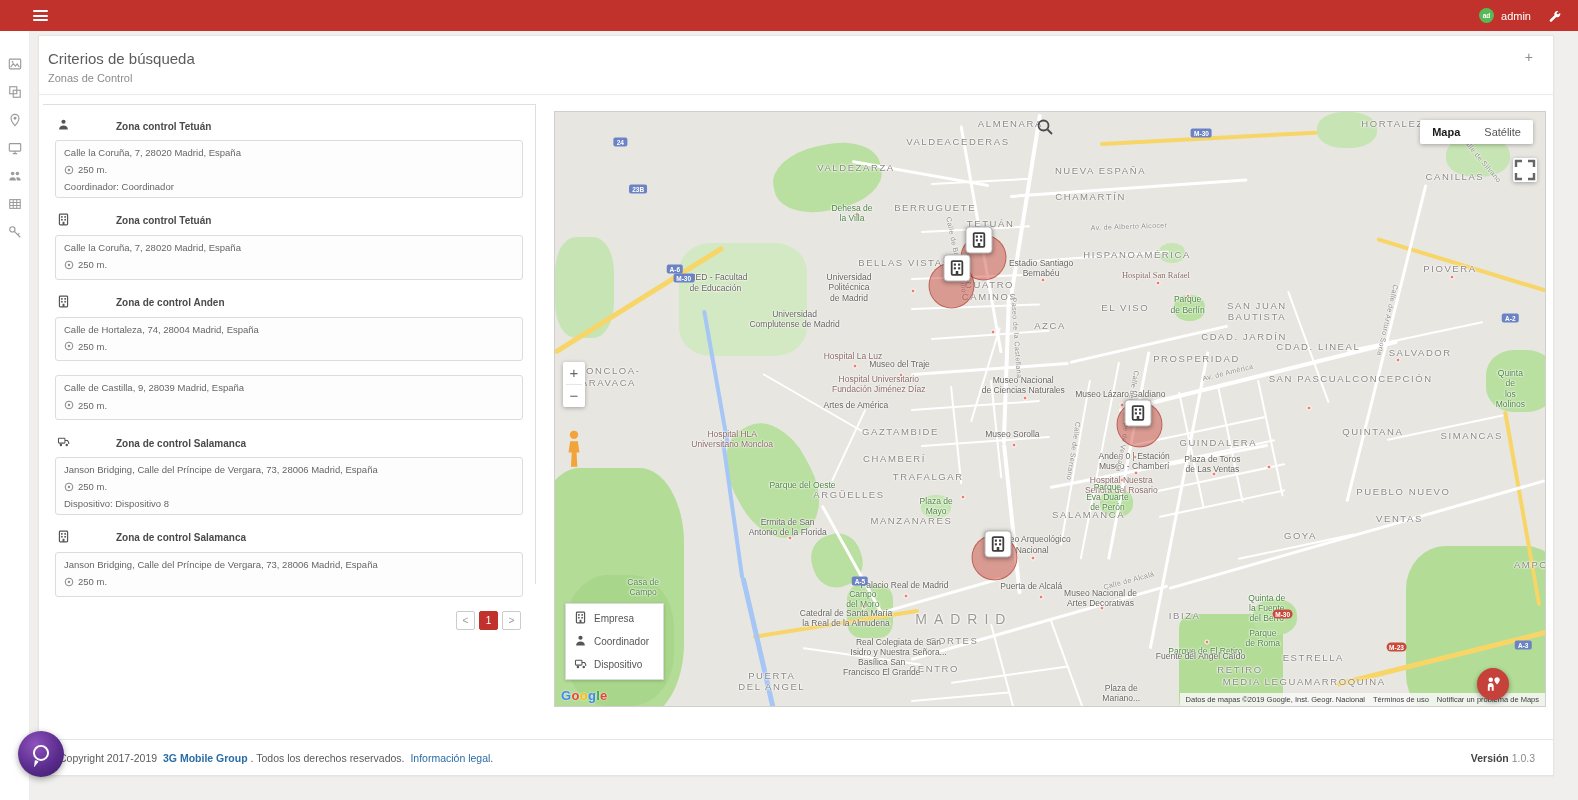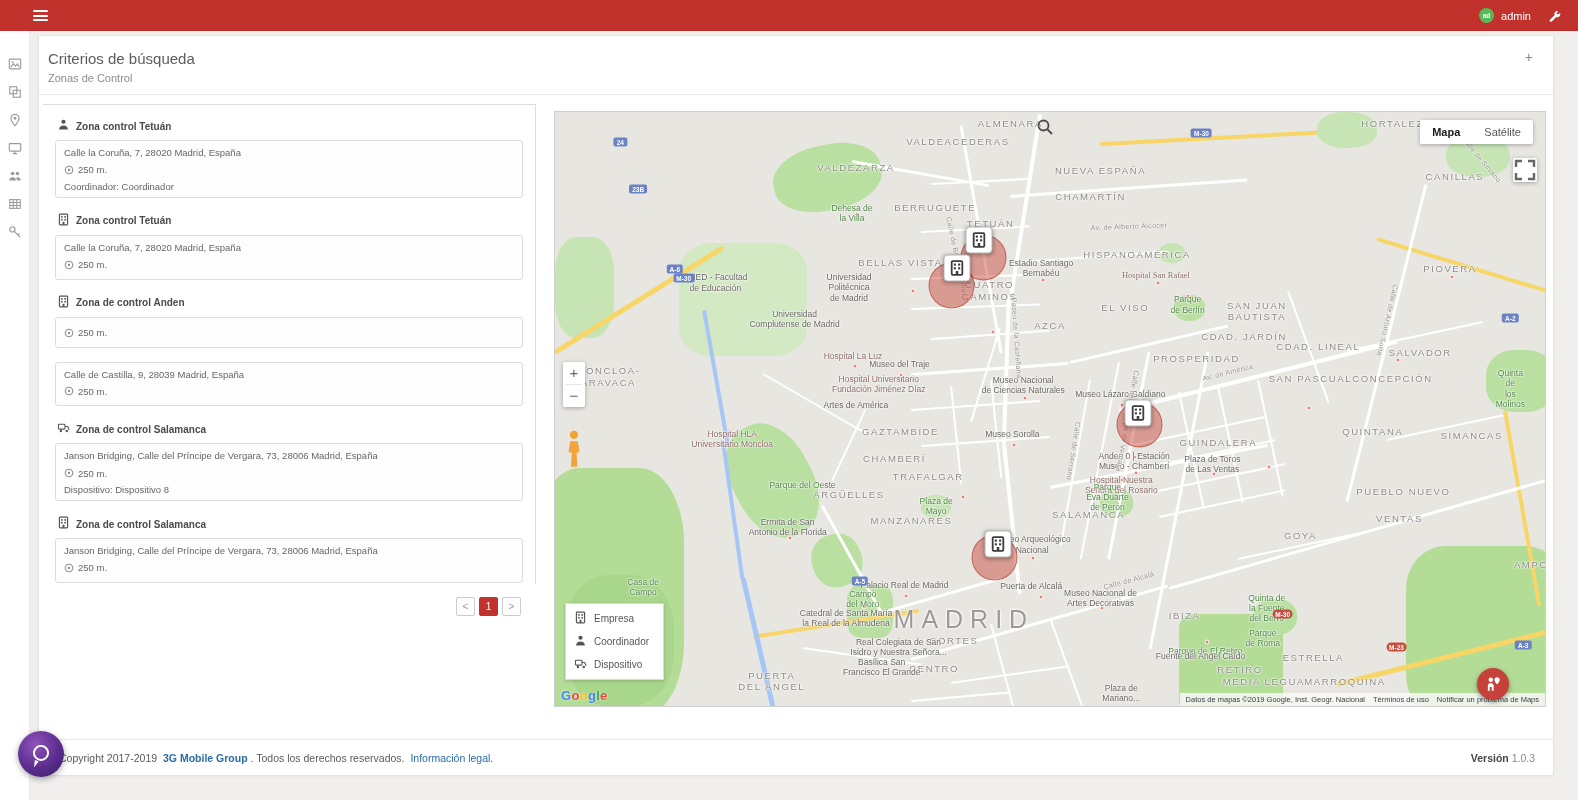--- a/index.html
+++ b/index.html
@@ -35,21 +35,21 @@
   .expand { font-size:14px; color:#8c8c8c; cursor:pointer; line-height:10px; padding:2px 4px; }
 
   
   .zone-list-panel { position:absolute; left:4px; top:68px; width:493px; height:480px;
                      border-top:1px solid #dedede; border-right:1px solid #dedede;
                      padding:12px 12px 0 12px; }
   .zone-card { margin-bottom:14px; }
   .zc-head { display:flex; align-items:center; gap:6px; margin-bottom:5px; padding-left:2px; }
   .icon13 svg { width:13px; height:13px; }
   .icon11 svg { width:10px; height:10px; }
-  .zc-title { font-size:10px; font-weight:bold; color:#4a4a4a; }
+  .zc-title { font-size:10px; font-weight:bold; color:#4a4a4a;margin-left:40px; }
   .zc-box { border:1px solid #dcdcdc; border-radius:3px; background:#fdfdfd; padding:5px 8px; }
   .zc-address { font-size:9.5px; color:#666; line-height:1.45; }
   .zc-radius { display:flex; align-items:center; gap:4px; margin-top:1px; }
   .zc-radius-text { font-size:9.5px; color:#666; }
   .zc-extra { font-size:9.5px; color:#666; margin-top:2px; }
   .pagination { display:flex; justify-content:flex-end; gap:4px; margin-top:12px; padding-right:2px; }
   .page-btn { min-width:19px; height:19px; border:1px solid #ccc; background:#fff; color:#999;
               font-size:10px; display:flex; align-items:center; justify-content:center;
               border-radius:2px; cursor:pointer; }
   .page-btn.active { background:#c0322b; border-color:#c0322b; color:#fff; }
@@ -59,21 +59,21 @@
          border:1px solid #cfcfcf; overflow:hidden; }
   #map-canvas { position:absolute; inset:0; }
   .park { position:absolute; z-index:1; }
   .road { position:absolute; transform-origin:0 50%; border-radius:2px; z-index:2; }
   .dot  { position:absolute; width:5px; height:5px; border-radius:50%; background:#ec7d70;
           border:1px solid #fff; transform:translate(-50%,-50%); z-index:3; }
   .map-label { position:absolute; transform:translate(-50%,-50%); white-space:pre-line; text-align:center;
                z-index:4; line-height:1.2; pointer-events:none;
                text-shadow:0 0 2px #fff, 0 0 2px #fff, 0 0 3px #fff; }
   .map-label.d { font-size:9.5px; letter-spacing:1.6px; color:#8b8884; }
-  .map-label.D { font-size:25px; letter-spacing:7px; color:#9c9893; }
+  .map-label.D { font-size:14px; letter-spacing:7px; color:#9c9893; }
   .map-label.p { font-size:8.5px; color:#67645f; }
   .map-label.g { font-size:8.5px; color:#4e8443; }
   .map-label.h { font-size:8.5px; color:#8a6a64; }
   .map-label.s { font-size:7px; color:#918e89; letter-spacing:.4px; }
   .shield { position:absolute; transform:translate(-50%,-50%); background:#6b83c4; color:#fff;
             font-size:6.5px; font-weight:bold; padding:1px 3px; border-radius:2px; z-index:5; }
   .shield.red { background:#c84b3c; border-radius:5px; }
   .zone-marker { position:absolute; transform:translate(-50%,-50%); z-index:10; cursor:pointer; }
   .zone-radius { position:absolute; width:46px; height:46px; border-radius:50%;
                  background:rgba(198,61,49,.45); border:1.5px solid rgba(170,45,35,.55);
@@ -250,20 +250,21 @@
                   <rect x="5" y="3.8" width="2" height="2"></rect>
                   <rect x="9" y="3.8" width="2" height="2"></rect>
                   <rect x="5" y="7.3" width="2" height="2"></rect>
                   <rect x="9" y="7.3" width="2" height="2"></rect>
                   <rect x="6.8" y="10.8" width="2.4" height="3.7"></rect>
                 </g>
               </svg></span>
       <span class="zc-title">Zona de control Anden</span>
     </div>
     <div class="zc-box">
+      <div class="zc-address">Calle de Hortaleza, 74, 28004 Madrid, España</div>
       <div class="zc-radius">
         <span class="zc-ricon icon11"><svg viewBox="0 0 12 12" fill="none">
                   <circle cx="6" cy="6" r="4.6" stroke="#888" stroke-width="1.2"></circle>
                   <circle cx="6" cy="6" r="1.4" fill="#888"></circle>
                 </svg></span>
         <span class="zc-radius-text">250 m.</span>
       </div>
 
     </div>
   </div>

